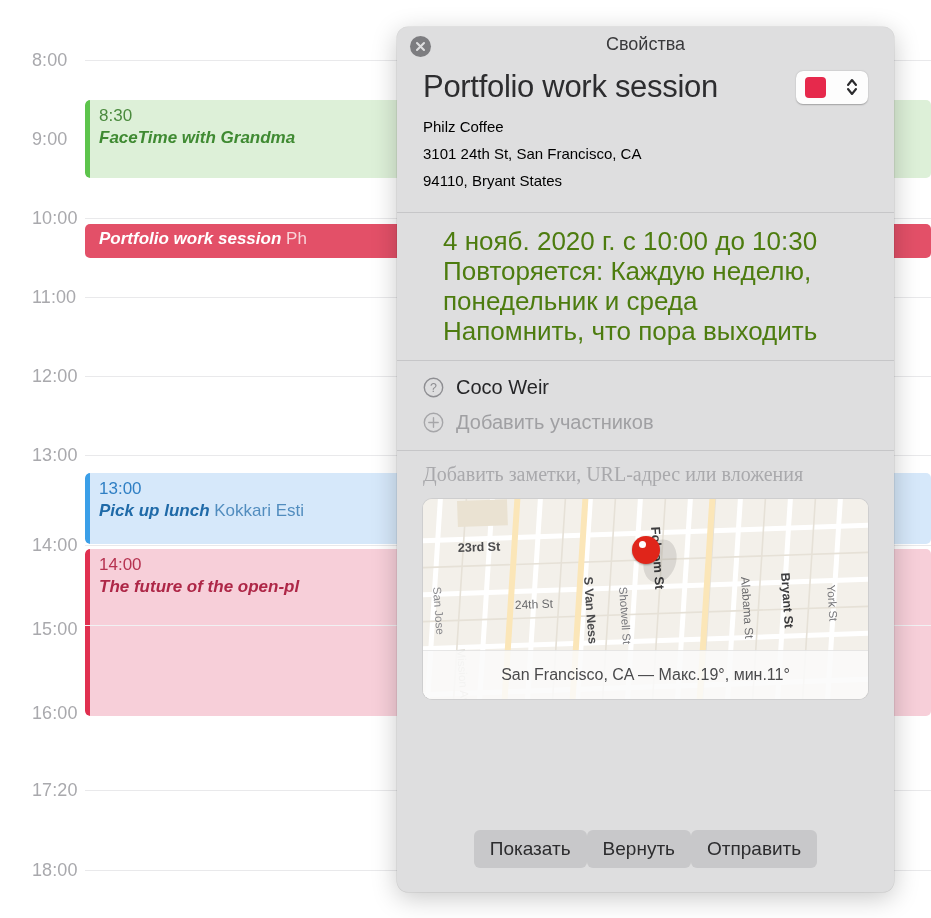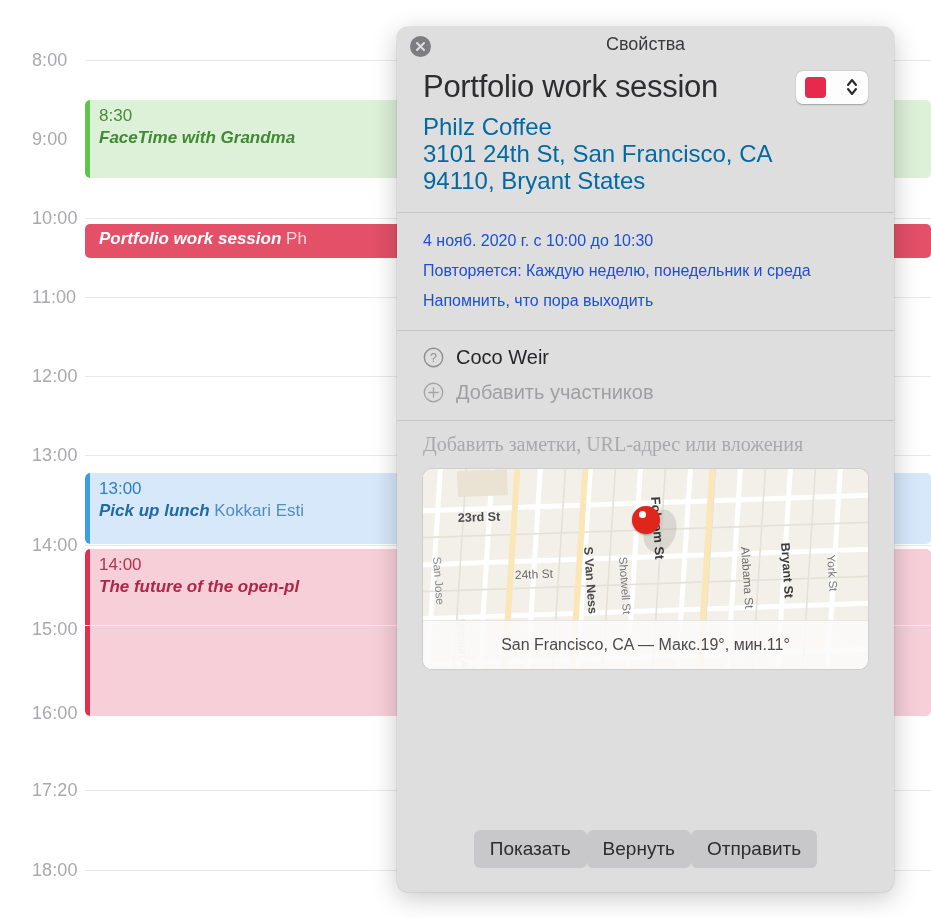--- a/index.html
+++ b/index.html
@@ -190,33 +190,34 @@
   }
   #color-swatch {
     width: 21px;
     height: 21px;
     border-radius: 4px;
     background: #e6294c;
   }
   #stepper-icon { display: block; }
 
   .line-text {
-    font-size: 24px;
+    font-size: 15px;
     line-height: 27px;
-    color: #0369a1;
+    color: #000000;
     white-space: nowrap;
   }
   #venue-name { margin-top: 6px; }
 
   
   #date-section { padding: 13px 26px 14px 26px; }
   #date-section .row {
-    font-size: 16px;
+    font-size: 26px;
     line-height: 30px;
-    color: #1d4ed8;
+    color: #4d7c0f;
+    margin-left: 20px;
   }
   #recurrence { max-width: 400px; white-space: normal; }
 
   
   #attendees-section { padding: 9px 26px 10px 26px; }
   .attendee-row {
     display: flex;
     align-items: center;
     gap: 12px;
     height: 35px;

